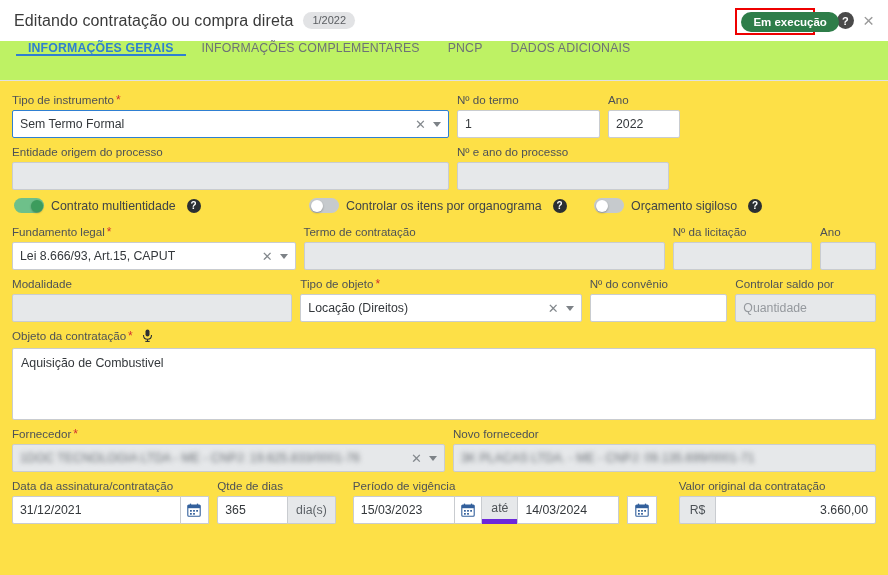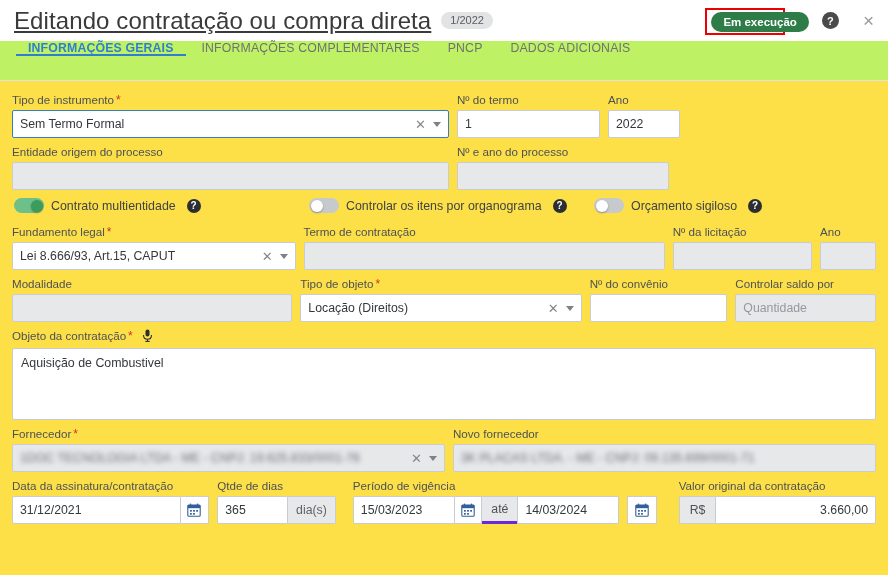--- a/index.html
+++ b/index.html
@@ -20,42 +20,41 @@
   
   .header {
     position: relative;
     height: 41px;
     background: #ffffff;
     display: flex;
     align-items: center;
     padding: 0 10px 0 14px;
   }
   .header-title {
-    font-size: 24px;
+    font-size: 16px;
     color: #3a3a3a;
     font-weight: 400;
     white-space: nowrap;
     letter-spacing: 0.1px;
-    text-decoration: underline;
   }
   .title-chip {
     margin-left: 10px;
     background: #e2e3e5;
     color: #5a5d61;
     border-radius: 10px;
     font-size: 11px;
     padding: 3px 9px 3px 9px;
     line-height: 1;
     white-space: nowrap;
   }
   .header-right {
     margin-left: auto;
     display: flex;
     align-items: center;
-    gap: 22px;
+    gap: 7px;
     position: relative;
     padding-right: 2px;
   }
   .status-badge {
     background: #2e7d49;
     color: #ffffff;
     font-size: 11.5px;
     font-weight: 600;
     border-radius: 11px;
     padding: 4px 12px;
@@ -254,21 +253,21 @@
     background: #e6e8ea;
     display: flex; align-items: center; justify-content: center;
     padding: 0 10px;
     font-size: 12.3px;
     color: #4d5257;
     border-radius: 2px 0 0 2px;
   }
   .ate {
     height: 28px;
     border-top: 1px solid #c9ccd0;
-    border-bottom: 3px solid #6d28d9;
+    border-bottom: 5px solid #6d28d9;
     background: #e6e8ea;
     display: flex; align-items: center; justify-content: center;
     padding: 0 9px;
     font-size: 12.3px;
     color: #4d5257;
   }
   .blurred {
     filter: blur(2.6px);
     color: #6c7177;
     user-select: none;

